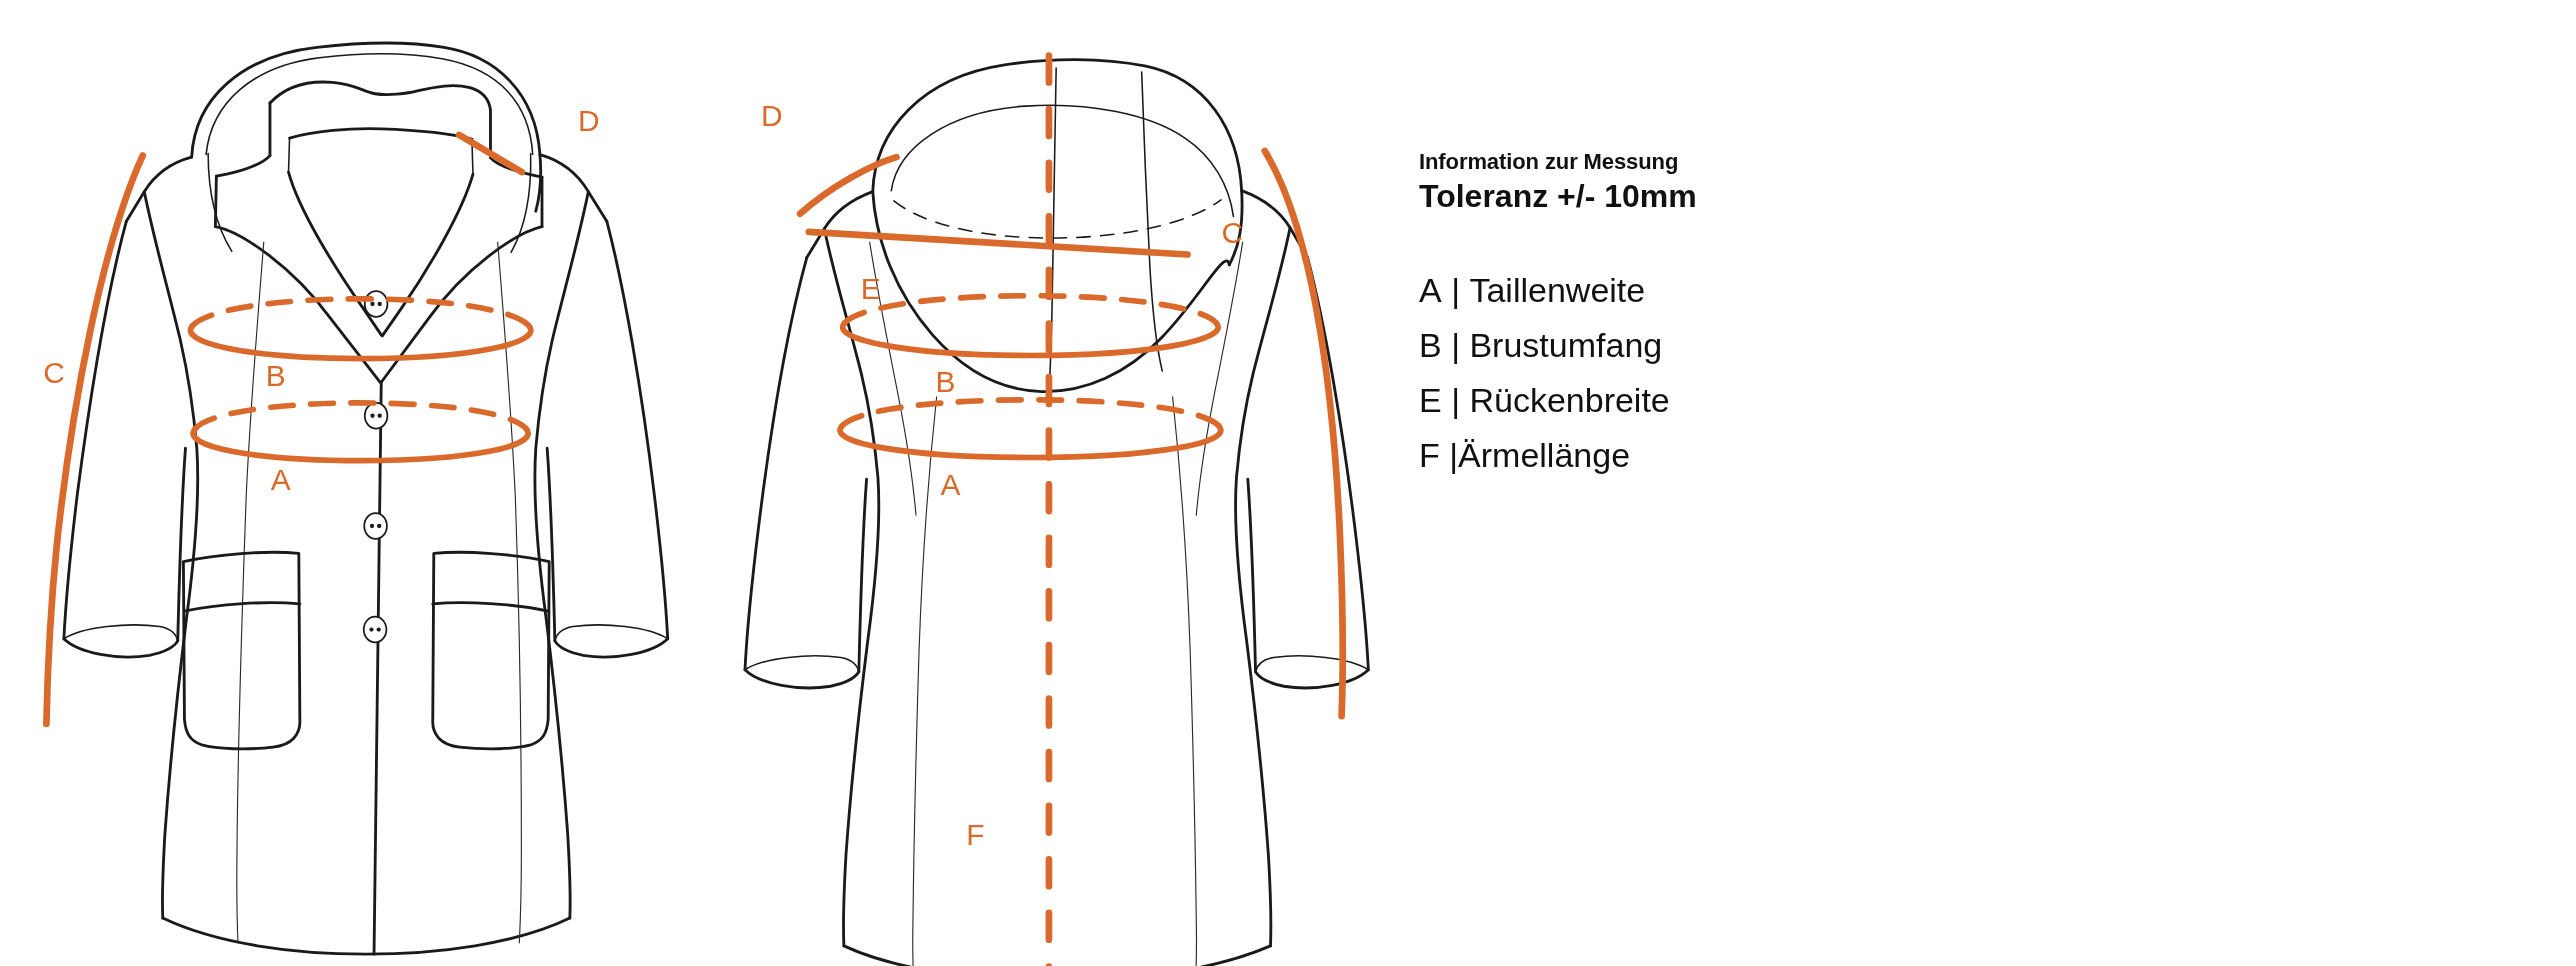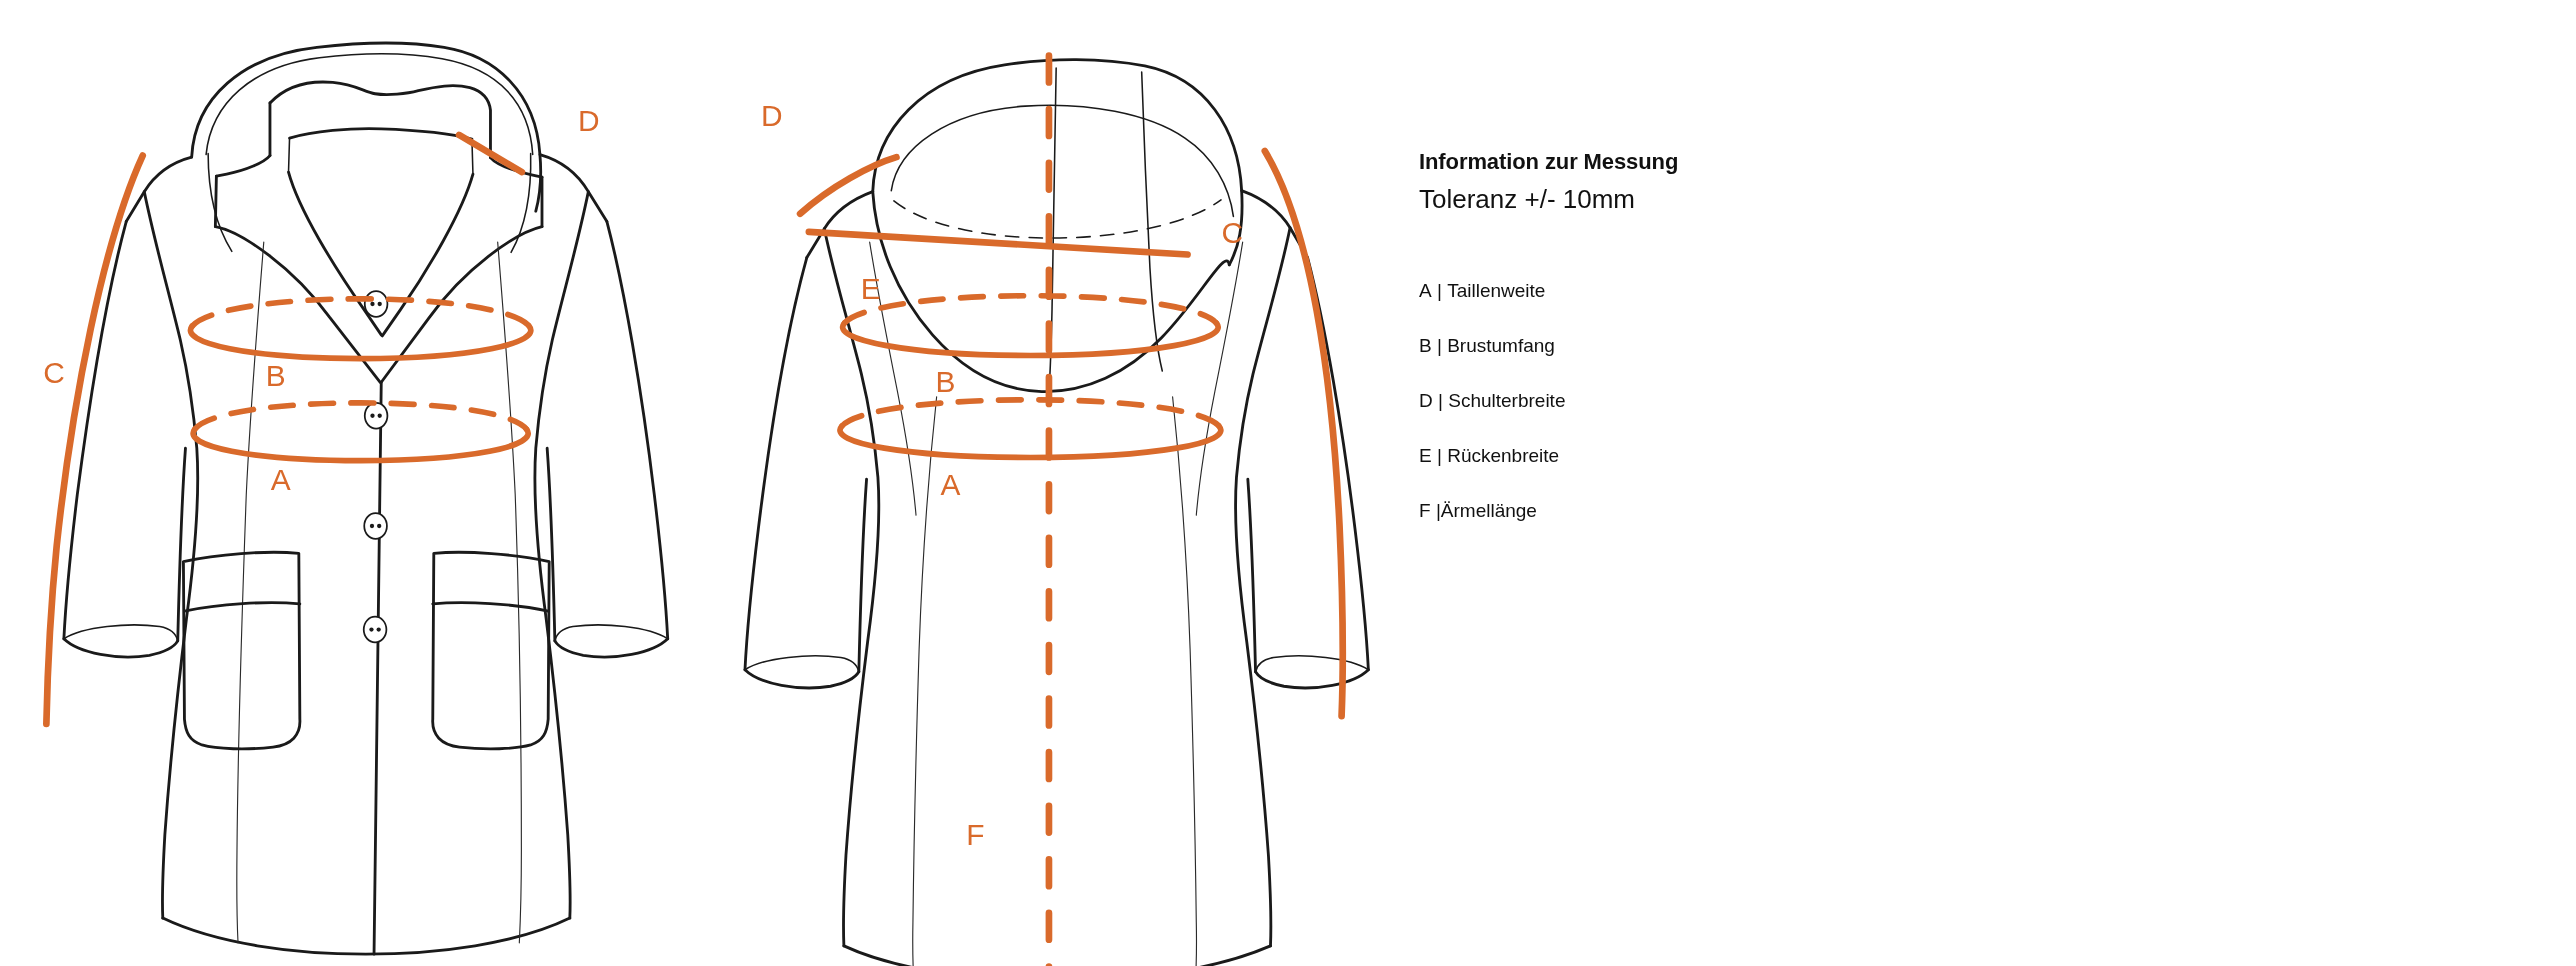--- a/index.html
+++ b/index.html
@@ -111,36 +111,36 @@
     font-family: "Liberation Sans", sans-serif;
     font-size: 22px;
     font-weight: bold;
     color: #111111;
     line-height: 1.22;
     letter-spacing: -0.1px;
     white-space: nowrap;
   }
   #info-tolerance {
     font-family: "Liberation Sans", sans-serif;
-    font-size: 26px;
-    font-weight: 400;
+    font-size: 32px;
+    font-weight: 700;
     color: #111111;
     line-height: 1.26;
-    margin-top: 7px;
+    margin-top: 0;
     white-space: nowrap;
   }
   #legend-list {
     margin: 0;
     padding: 0;
     list-style: none;
     margin-top: 47px;
   }
   .legend-row {
     font-family: "Liberation Sans", sans-serif;
-    font-size: 19px;
+    font-size: 34px;
     font-weight: 400;
     color: #111111;
     height: 55px;
     line-height: 55px;
     white-space: nowrap;
   }
   .legend-key { display: inline; }
   .legend-sep { display: inline; }
   .legend-name { display: inline; }
 </style>
@@ -334,23 +334,20 @@
     <div id="info-tolerance">Toleranz +/- 10mm</div>
 
     <ul id="legend-list">
       <li class="legend-row">
         <span class="legend-key">A</span><span>&nbsp;</span><span class="legend-sep">|</span><span>&nbsp;</span><span class="legend-name">Taillenweite</span>
       </li>
       <li class="legend-row">
         <span class="legend-key">B</span><span>&nbsp;</span><span class="legend-sep">|</span><span>&nbsp;</span><span class="legend-name">Brustumfang</span>
       </li>
       <li class="legend-row">
-        <span class="legend-key">D</span><span>&nbsp;</span><span class="legend-sep">|</span><span>&nbsp;</span><span class="legend-name">Schulterbreite</span>
-      </li>
-      <li class="legend-row">
         <span class="legend-key">E</span><span>&nbsp;</span><span class="legend-sep">|</span><span>&nbsp;</span><span class="legend-name">Rückenbreite</span>
       </li>
       <li class="legend-row">
         <span class="legend-key">F</span><span>&nbsp;</span><span class="legend-sep">|</span><span class="legend-name">Ärmellänge</span>
       </li>
     </ul>
   </div>
 
 </div>
 

